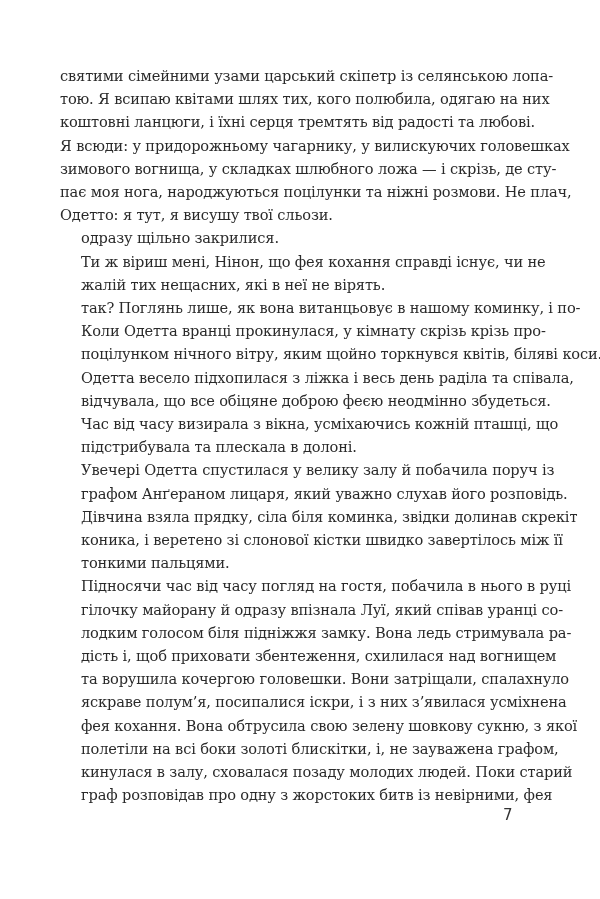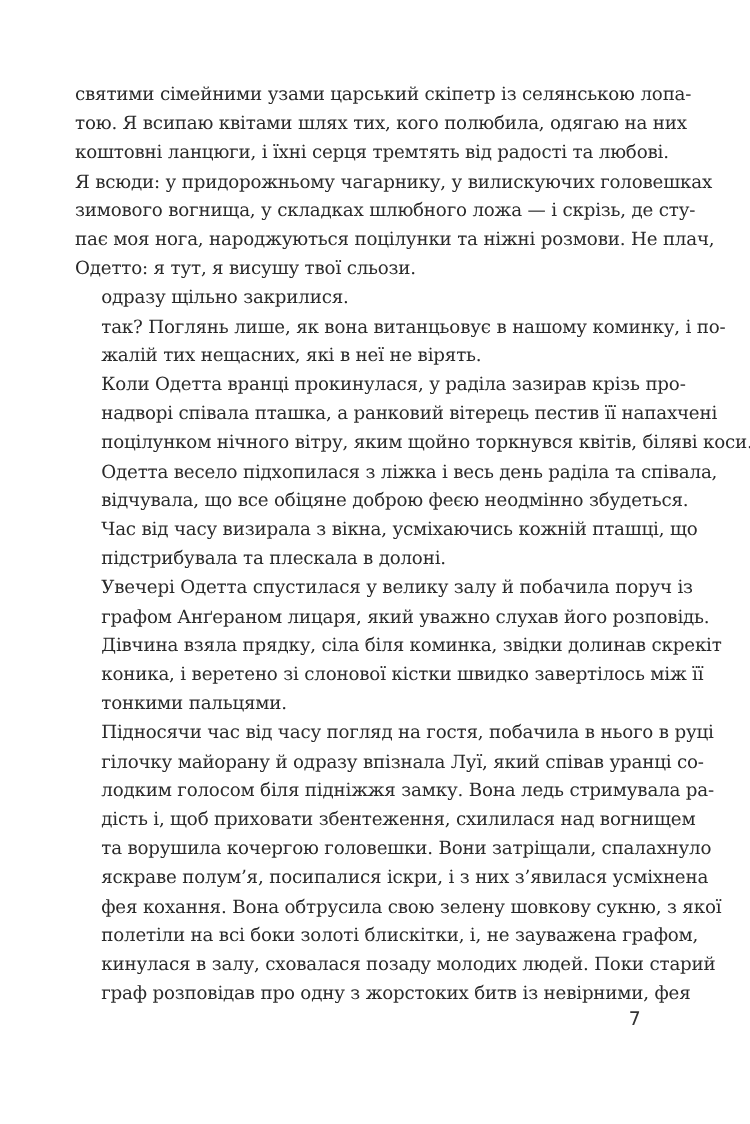--- a/index.html
+++ b/index.html
@@ -32,26 +32,26 @@
     <span class="line">коштовні ланцюги, і їхні серця тремтять від радості та любові.</span>
     <span class="line">Я всюди: у придорожньому чагарнику, у вилискуючих головешках</span>
     <span class="line">зимового вогнища, у складках шлюбного ложа — і скрізь, де сту-</span>
     <span class="line">пає моя нога, народжуються поцілунки та ніжні розмови. Не плач,</span>
     <span class="line last">Одетто: я тут, я висушу твої сльози.</span>
   </p>
   <p class="indent">
     <span class="line last">одразу щільно закрилися.</span>
   </p>
   <p class="indent">
+    <span class="line">Ти ж віриш мені, Нінон, що фея кохання справді існує, чи не</span>
+    <span class="line last">жалій тих нещасних, які в неї не вірять.</span>
     <span class="line">так? Поглянь лише, як вона витанцьовує в нашому коминку, і по-</span>
-    <span class="line last">жалій тих нещасних, які в неї не вірять.</span>
   </p>
   <p class="indent">
-    <span class="line">Коли Одетта вранці прокинулася, у раділа зазирав крізь про-</span>
-    <span class="line">надворі співала пташка, а ранковий вітерець пестив її напахчені</span>
+    <span class="line">Коли Одетта вранці прокинулася, у кімнату скрізь крізь про-</span>
     <span class="line">поцілунком нічного вітру, яким щойно торкнувся квітів, біляві коси.</span>
     <span class="line">Одетта весело підхопилася з ліжка і весь день раділа та співала,</span>
     <span class="line">відчувала, що все обіцяне доброю феєю неодмінно збудеться.</span>
     <span class="line">Час від часу визирала з вікна, усміхаючись кожній пташці, що</span>
     <span class="line last">підстрибувала та плескала в долоні.</span>
   </p>
   <p class="indent">
     <span class="line">Увечері Одетта спустилася у велику залу й побачила поруч із</span>
     <span class="line">графом Анґераном лицаря, який уважно слухав його розповідь.</span>
     <span class="line">Дівчина взяла прядку, сіла біля коминка, звідки долинав скрекіт</span>

